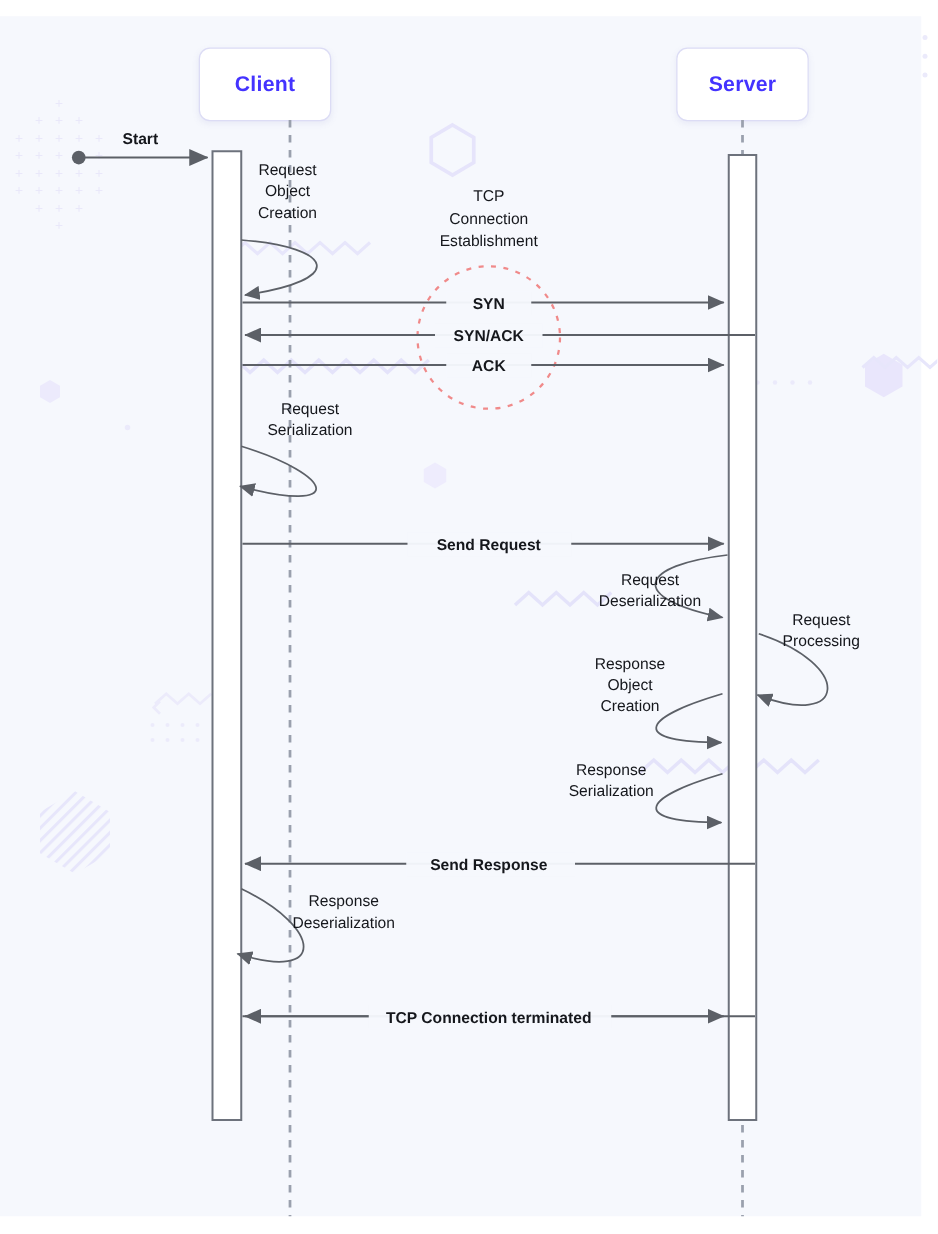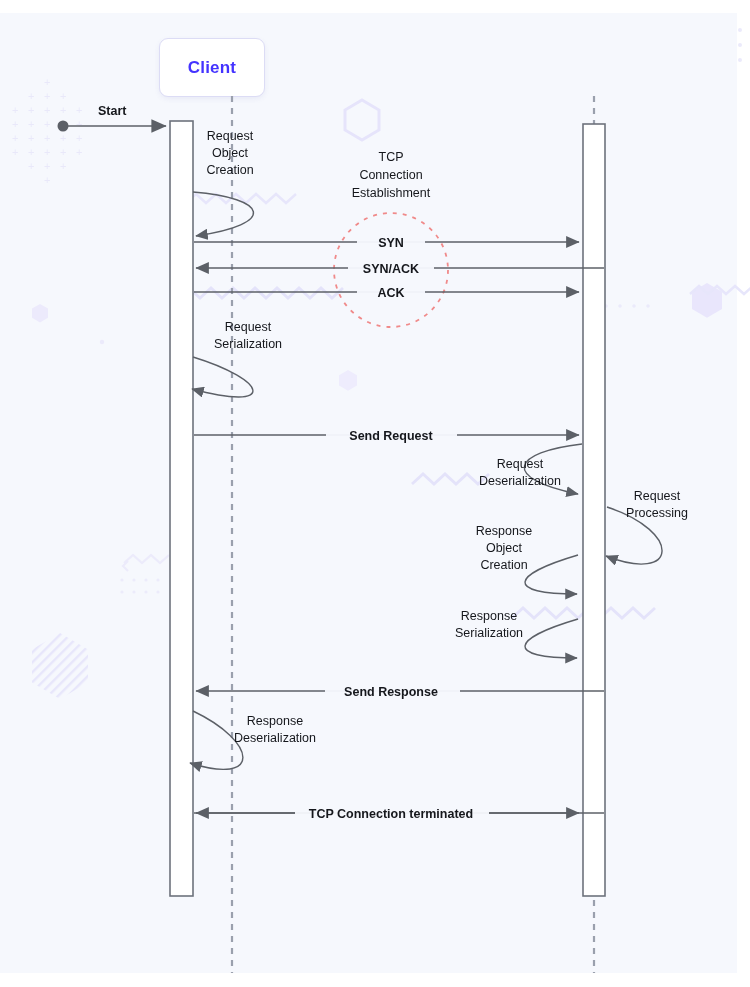--- a/index.html
+++ b/index.html
@@ -131,20 +131,23 @@
       <circle cx="122" cy="592" r="1.6"></circle>
         <circle cx="134" cy="592" r="1.6"></circle>
         <circle cx="146" cy="592" r="1.6"></circle>
         <circle cx="158" cy="592" r="1.6"></circle>
     </g>
   </svg>
 
   <div class="participant-box" style="left:159px;top:38px;width:104px;height:57px;">
     <span class="participant-label">Client</span>
   </div>
+  <div class="participant-box" style="left:541px;top:38px;width:104px;height:57px;">
+    <span class="participant-label">Server</span>
+  </div>
 
   <svg class="layer">
 
     <line x1="232" y1="96" x2="232" y2="973" stroke="#9aa0ad" stroke-width="2.2" stroke-dasharray="6 6"></line>
     <line x1="594" y1="96" x2="594" y2="973" stroke="#9aa0ad" stroke-width="2.2" stroke-dasharray="6 6"></line>
 
     <rect x="170" y="121" width="23" height="775" fill="#ffffff" stroke="#6d727c" stroke-width="1.6"></rect>
     <rect x="583" y="124" width="22" height="772" fill="#ffffff" stroke="#6d727c" stroke-width="1.6"></rect>
 
     <g>

